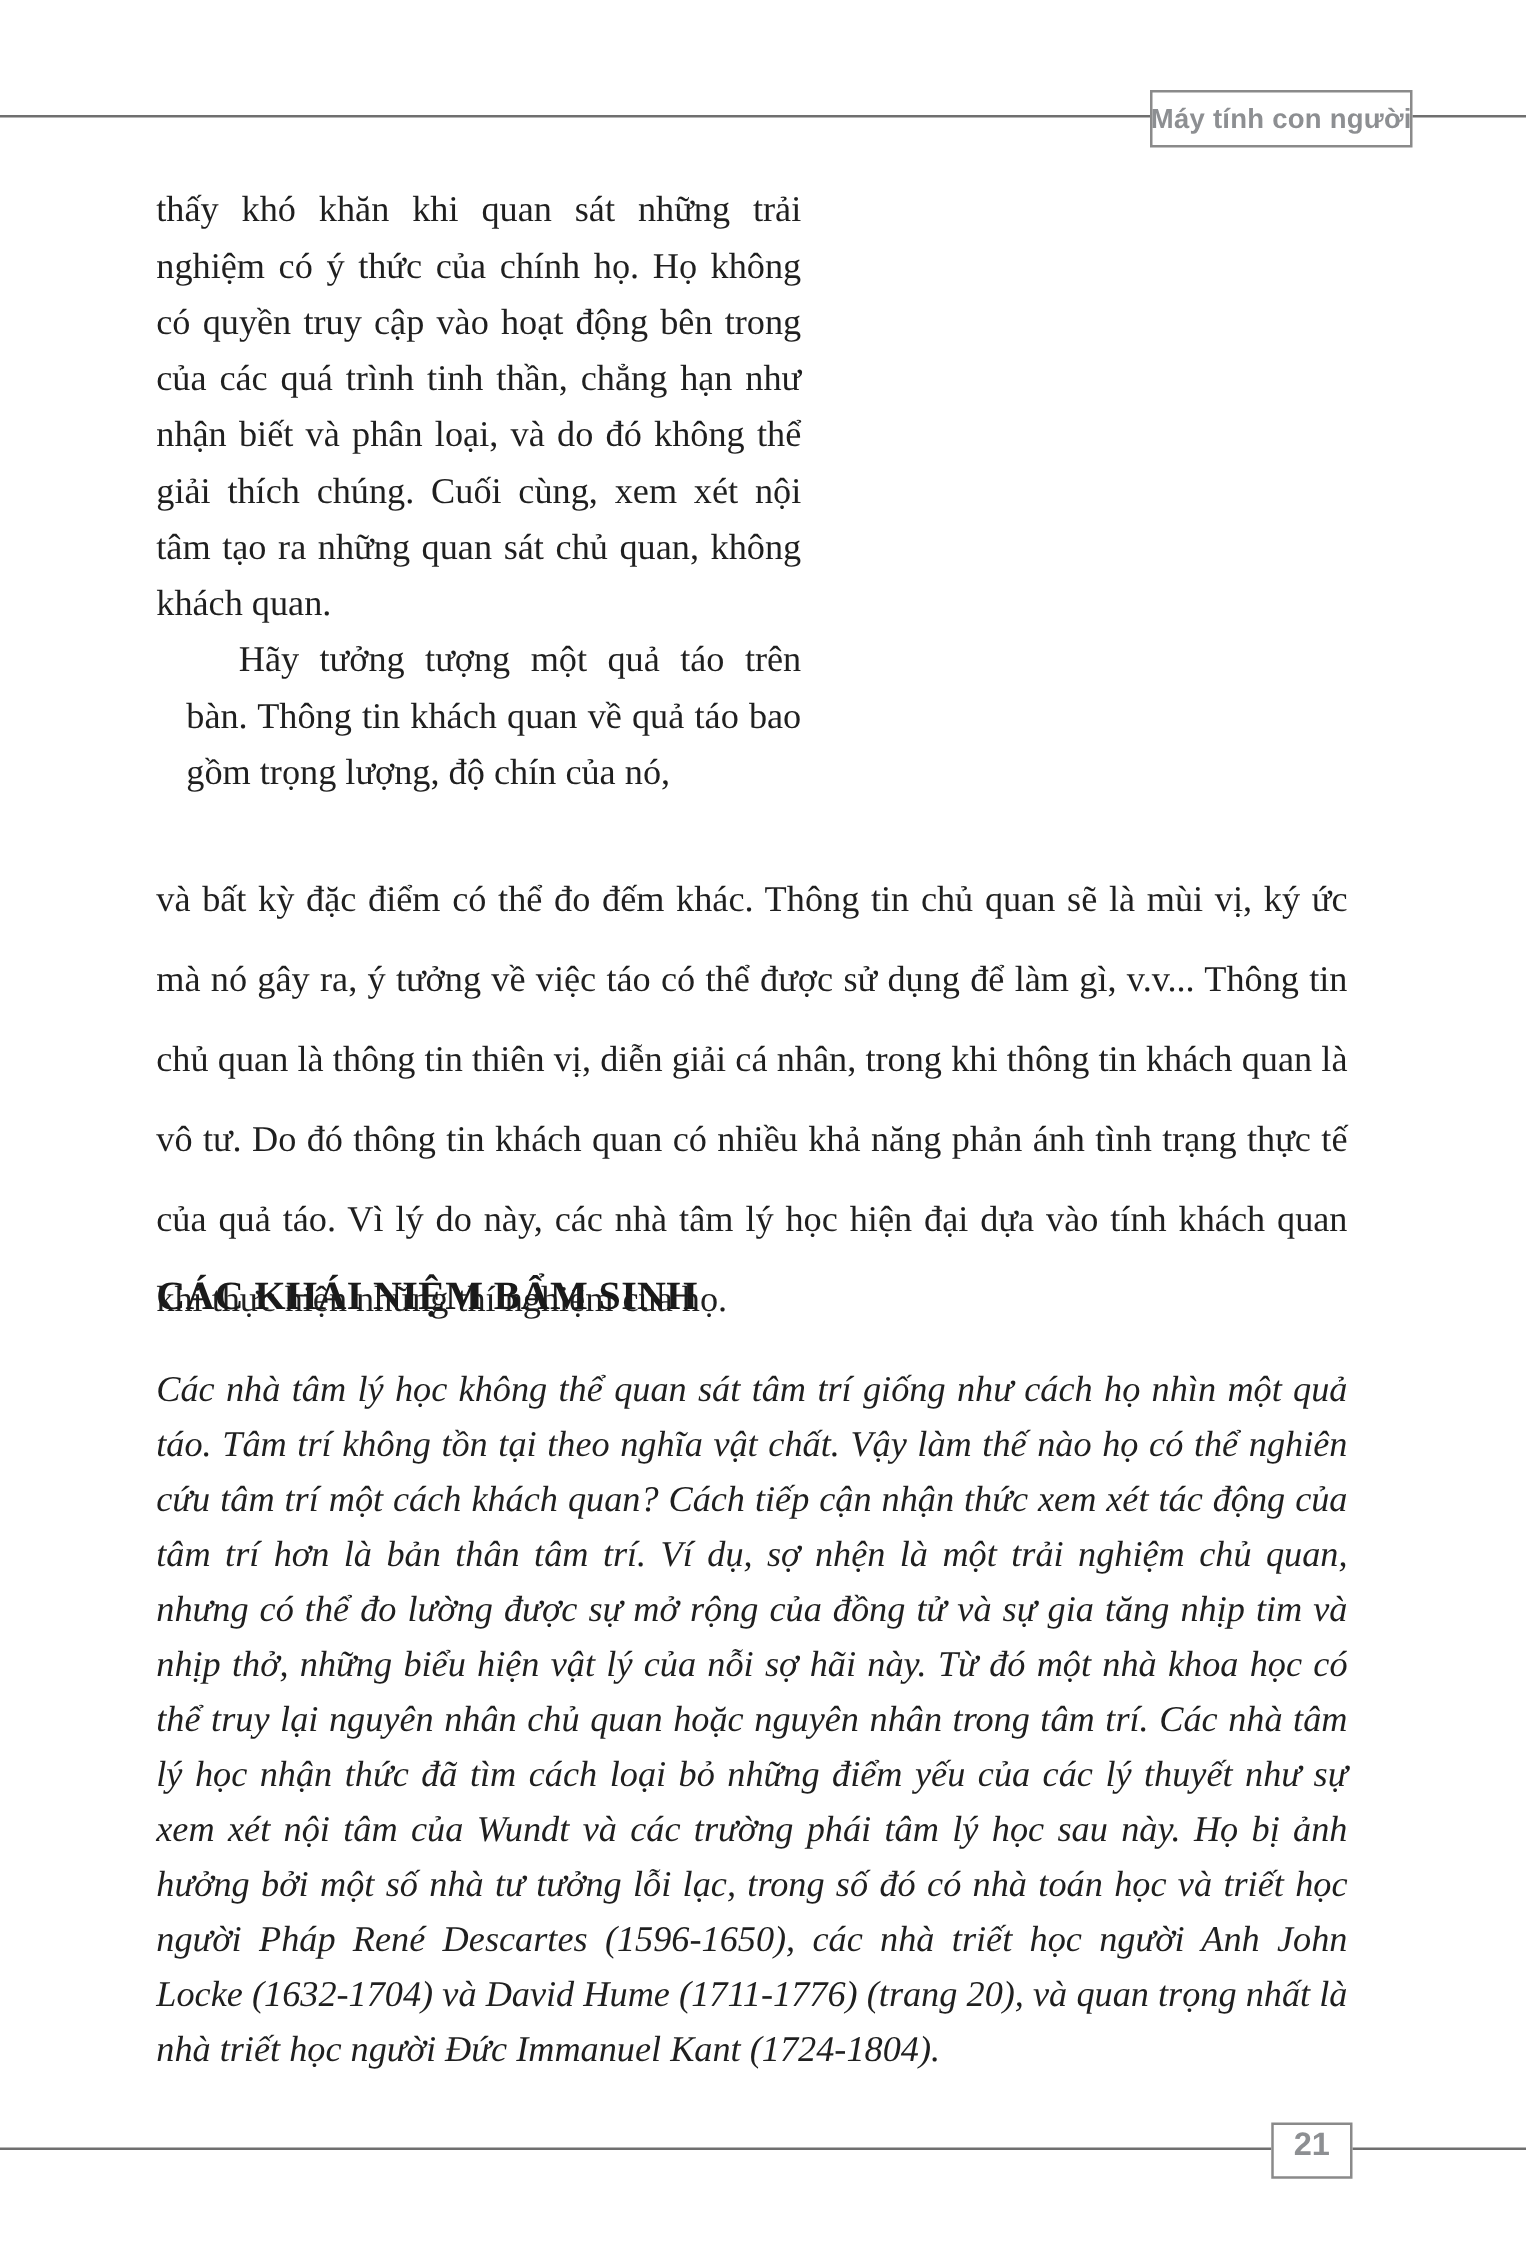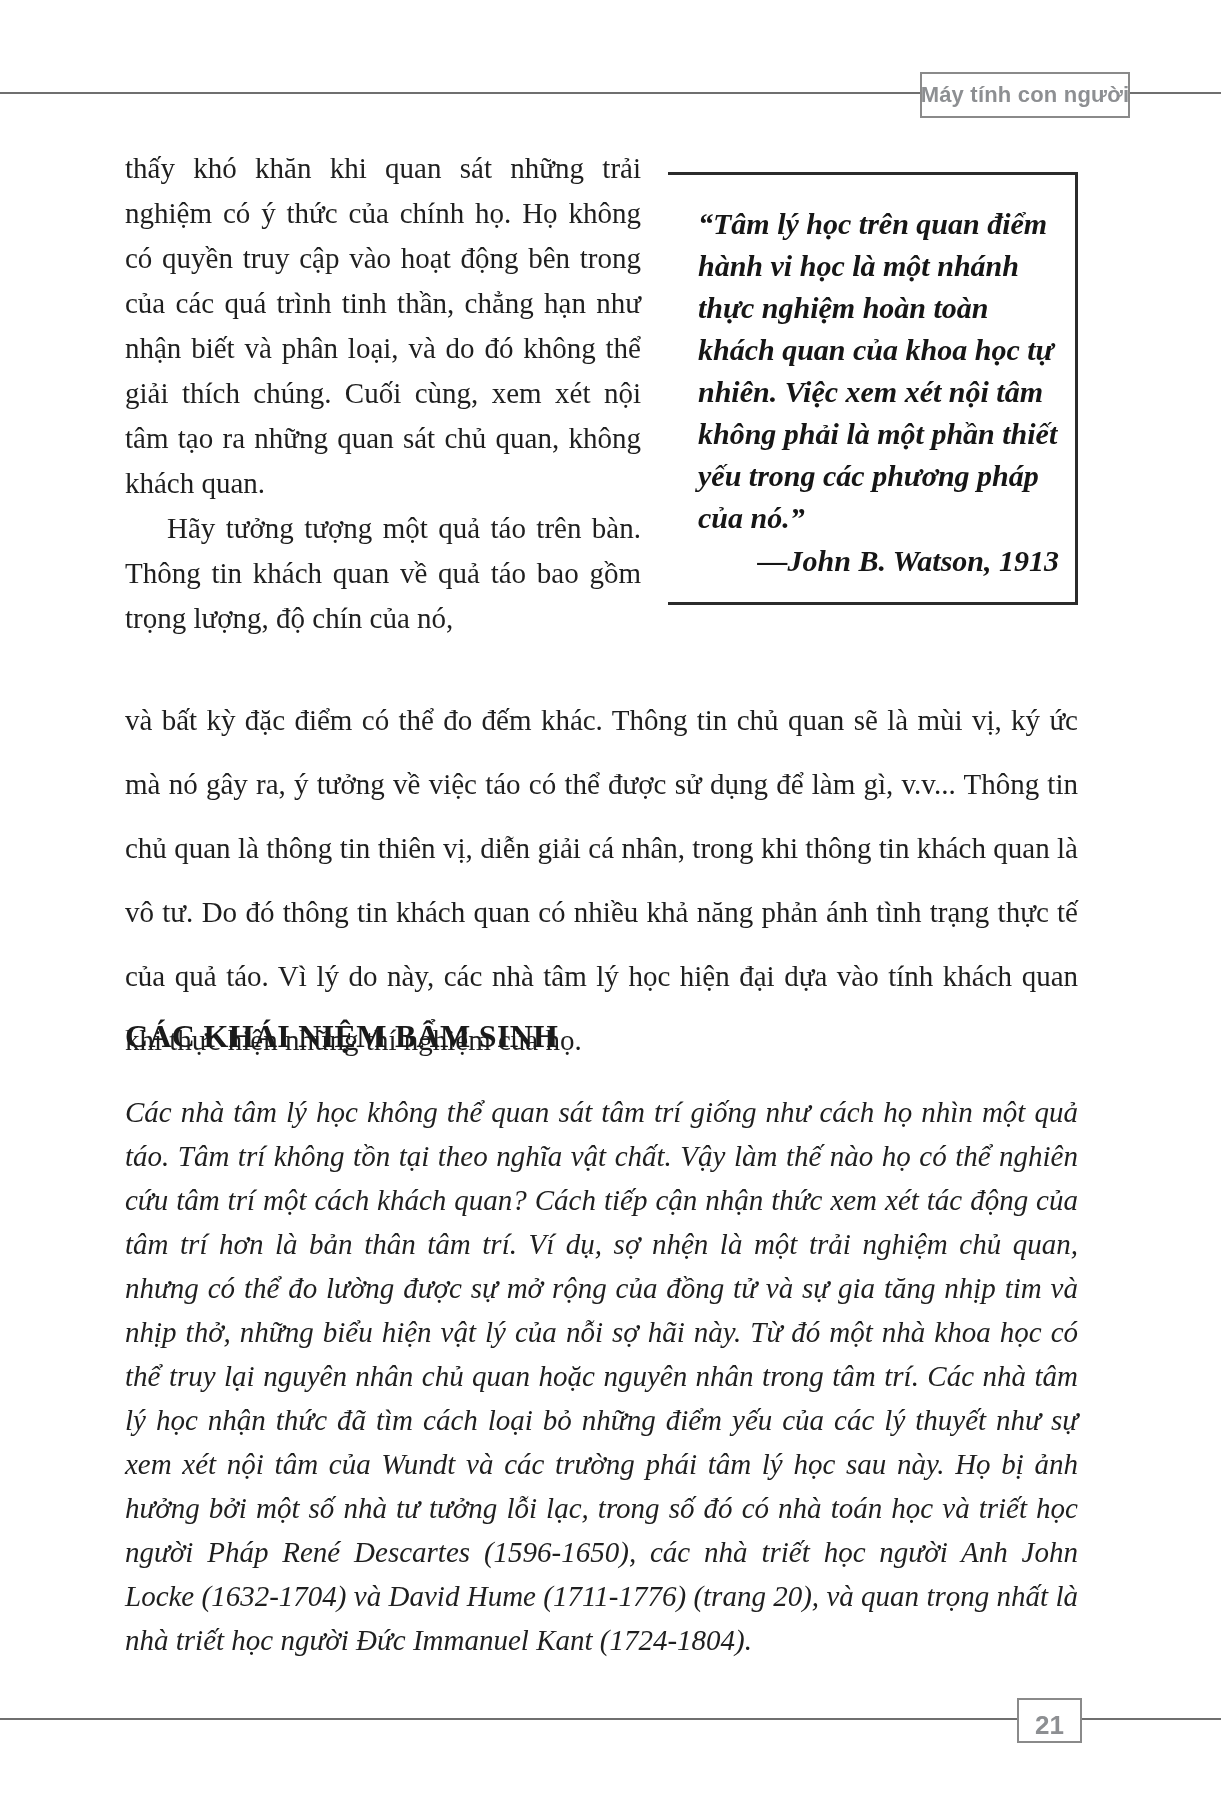--- a/index.html
+++ b/index.html
@@ -25,21 +25,21 @@
     background: #ffffff; border: 2px solid #8a8a8a; z-index: 2;
     display: flex; align-items: center; justify-content: center;
     font-family: "Liberation Sans", "DejaVu Sans", sans-serif;
     font-size: 22px; font-weight: 600; color: #8d8f92; letter-spacing: 0.2px;
     white-space: nowrap;
     margin-left: 48px;
   }
   .page-number-box {
     position: absolute; left: 1017px; top: 1698px; width: 61px; height: 41px;
     background: #ffffff; border: 2px solid #8a8a8a; z-index: 2;
-    display: flex; align-items: flex-end; justify-content: center;
+    display: flex; align-items: flex-start; justify-content: center;
     font-family: "Liberation Sans", "DejaVu Sans", sans-serif;
     font-size: 26px; font-weight: bold; color: #8d8f92;
   }
 
   
   .quote-box {
     position: absolute; left: 668px; top: 172px; width: 410px; height: 433px;
     box-sizing: border-box;
     border-top: 3px solid #2b2b2b;
     border-right: 3px solid #2b2b2b;
@@ -59,21 +59,21 @@
     font-weight: bold; font-style: italic;
     color: #161616; text-align: right;
   }
 
   
   .body-p { margin: 0; text-align: justify; }
   .col-text {
     position: absolute; left: 125px; top: 146px; width: 516px;
     font-size: 29px; line-height: 45px;
   }
-  .col-text .indent { text-indent: 42px; }
+  .col-text .indent { text-indent: 42px; margin-left: 24px; }
   .full-text {
     position: absolute; left: 125px; top: 688px; width: 953px;
     font-size: 29px; line-height: 64px;
   }
   .section-heading {
     position: absolute; left: 125px; top: 1018px; margin: 0;
     font-size: 32px; font-weight: bold; color: #1a1a1a; letter-spacing: 0.3px;
   }
   .full-text2 {
     position: absolute; left: 125px; top: 1090px; width: 953px;
@@ -83,24 +83,20 @@
 </head>
 <body>
 
 <div class="page">
 
   <div class="top-rule"></div>
   <div class="header-box">
     <span>Máy tính con người</span>
   </div>
 
-  <div class="quote-box">
-    <p class="quote-text">“Tâm lý học trên quan điểm hành vi học là một nhánh thực nghiệm hoàn toàn khách quan của khoa học tự nhiên. Việc xem xét nội tâm không phải là một phần thiết yếu trong các phương pháp của nó.”</p>
-    <p class="quote-attr">—John B. Watson, 1913</p>
-  </div>
 
   <div class="col-text">
     <p class="body-p">thấy khó khăn khi quan sát những trải nghiệm có ý thức của chính họ. Họ không có quyền truy cập vào hoạt động bên trong của các quá trình tinh thần, chẳng hạn như nhận biết và phân loại, và do đó không thể giải thích chúng. Cuối cùng, xem xét nội tâm tạo ra những quan sát chủ quan, không khách quan.</p>
     <p class="body-p indent">Hãy tưởng tượng một quả táo trên bàn. Thông tin khách quan về quả táo bao gồm trọng lượng, độ chín của nó,</p>
   </div>
 
   <div class="full-text">
     <p class="body-p">và bất kỳ đặc điểm có thể đo đếm khác. Thông tin chủ quan sẽ là mùi vị, ký ức mà nó gây ra, ý tưởng về việc táo có thể được sử dụng để làm gì, v.v... Thông tin chủ quan là thông tin thiên vị, diễn giải cá nhân, trong khi thông tin khách quan là vô tư. Do đó thông tin khách quan có nhiều khả năng phản ánh tình trạng thực tế của quả táo. Vì lý do này, các nhà tâm lý học hiện đại dựa vào tính khách quan khi thực hiện những thí nghiệm của họ.</p>
   </div>
 

